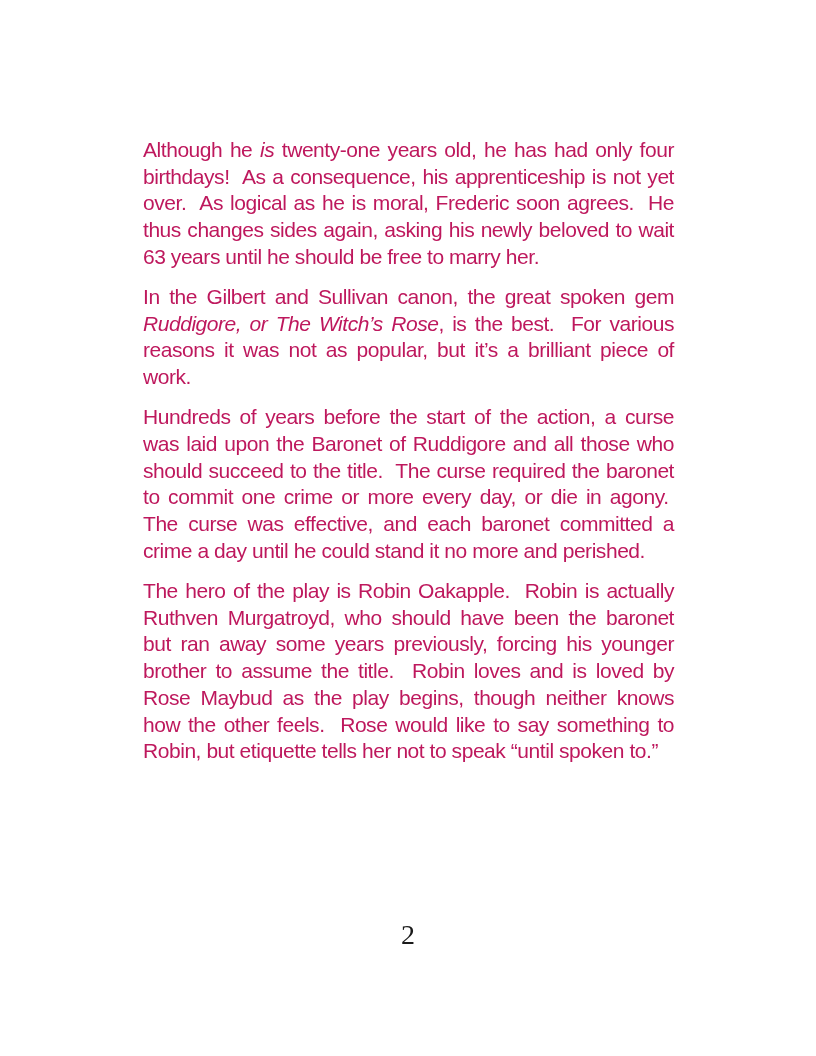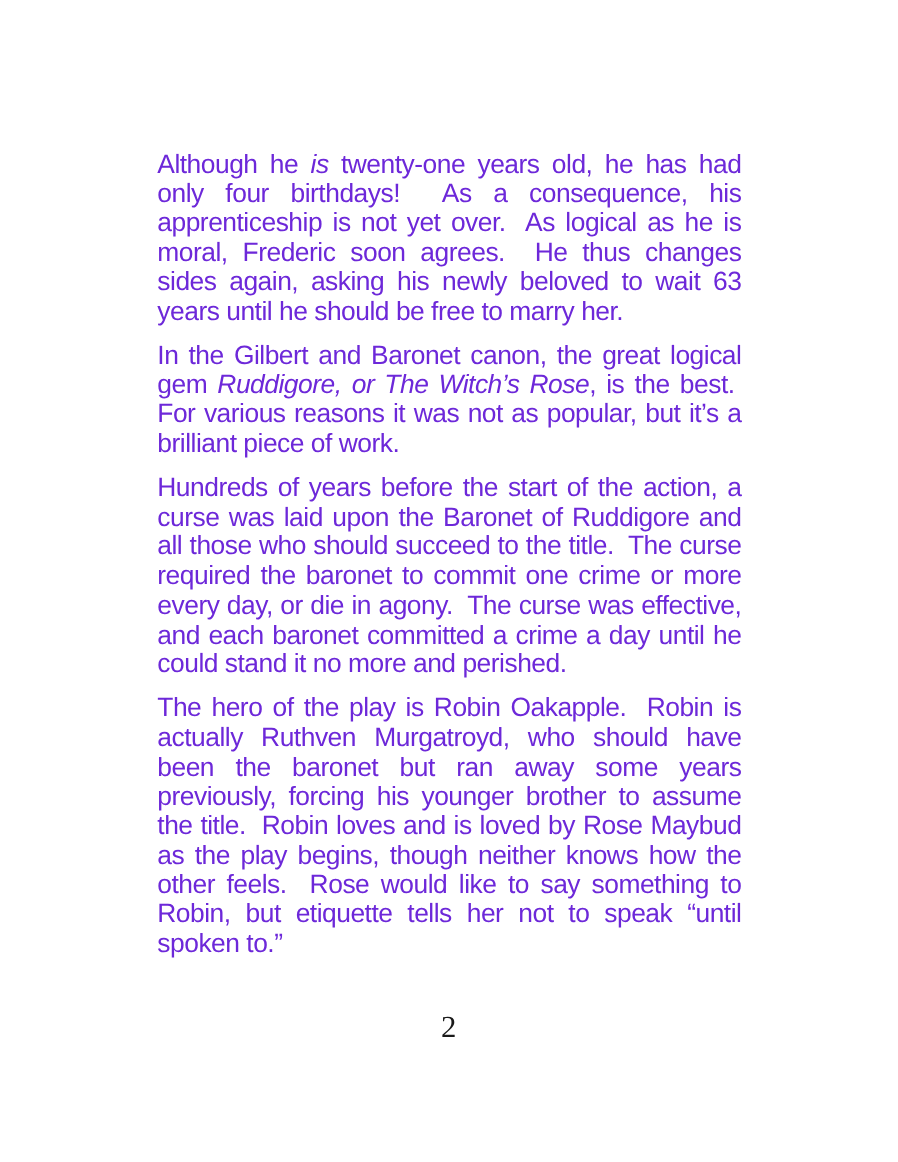--- a/index.html
+++ b/index.html
@@ -17,28 +17,28 @@
     font-family: "Liberation Sans", sans-serif;
   }
   .text-block {
     position: absolute;
     left: 143px;
     top: 137px;
     width: 531px;
   }
   .para {
     margin: 0 0 13.5px 0;
-    font-size: 24px;
+    font-size: 21px;
     line-height: 26.7px;
     letter-spacing: -0.45px;
     text-align: justify;
     text-justify: inter-word;
     hyphens: auto;
     -webkit-hyphens: auto;
-    color: #6d28d9;
+    color: #be185d;
   }
   .para:last-child { margin-bottom: 0; }
   .run-italic { font-style: italic; }
   .footer {
     position: absolute;
     left: 0;
     top: 920px;
     width: 816px;
     text-align: center;
   }
@@ -52,21 +52,21 @@
 </head>
 <body>
 
 <div class="page">
 
   <main class="text-block">
 
     <p class="para"><span class="run">Although he </span><em class="run run-italic">is</em><span class="run"> twenty-one years old, he has had only four birthdays!&nbsp; As a consequence, his apprenticeship is not yet over.&nbsp; As logical as he is moral, Frederic soon agrees.&nbsp; He thus changes sides again, asking his newly beloved to wait 63 years until he should be free to marry her.</span></p>
 
 
-    <p class="para"><span class="run">In the Gilbert and Baronet canon, the great logical gem </span><em class="run run-italic">Ruddigore, or The Witch’s Rose</em><span class="run">, is the best.&nbsp; For various reasons it was not as popular, but it’s a brilliant piece of work.</span></p>
+    <p class="para"><span class="run">In the Gilbert and Sullivan canon, the great spoken gem </span><em class="run run-italic">Ruddigore, or The Witch’s Rose</em><span class="run">, is the best.&nbsp; For various reasons it was not as popular, but it’s a brilliant piece of work.</span></p>
 
     <p class="para"><span class="run">Hundreds of years before the start of the action, a curse was laid upon the Baronet of Ruddigore and all those who should succeed to the title.&nbsp; The curse required the baronet to commit one crime or more every day, or die in agony.&nbsp; The curse was effective, and each baronet committed a crime a day until he could stand it no more and perished.</span></p>
 
     <p class="para"><span class="run">The hero of the play is Robin Oakapple.&nbsp; Robin is actually Ruthven Murgatroyd, who should have been the baronet but ran away some years previously, forcing his younger brother to assume the title.&nbsp; Robin loves and is loved by Rose Maybud as the play begins, though neither knows how the other feels.&nbsp; Rose would like to say something to Robin, but etiquette tells her not to speak “until spoken to.”</span></p>
 
   </main>
 
   <footer class="footer">
     <span class="page-number">2</span>
   </footer>

